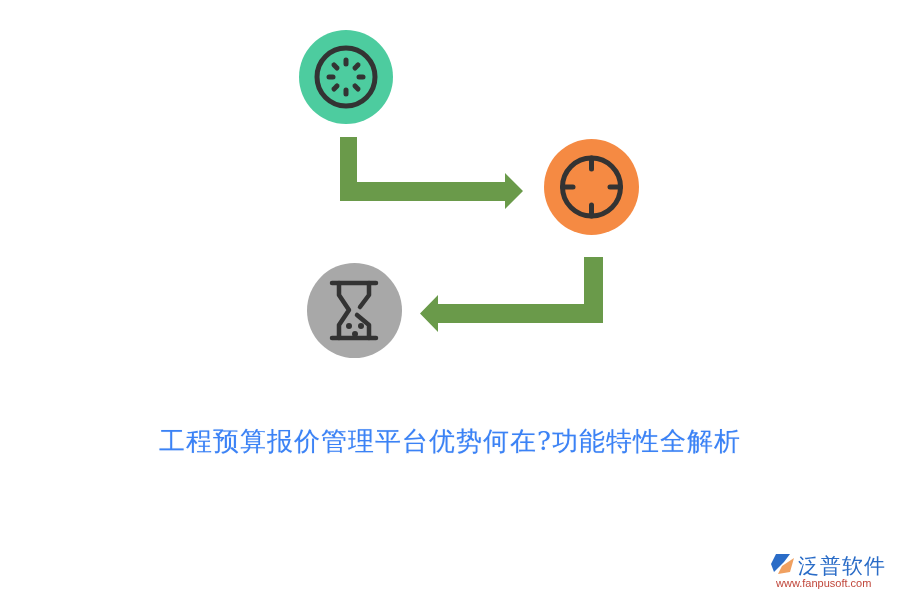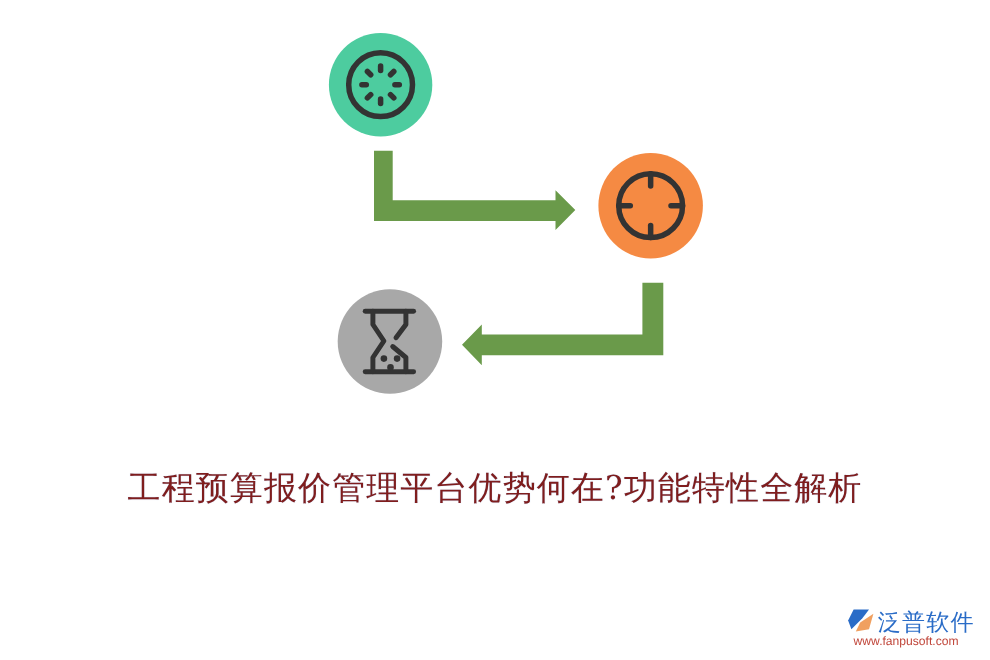--- a/index.html
+++ b/index.html
@@ -3,21 +3,21 @@
 <meta charset="utf-8">
 <style>
   html, body { margin:0; padding:0; background:#ffffff; }
   body { width:900px; height:600px; position:relative; overflow:hidden; font-family:"DejaVu Serif","Liberation Serif",serif; }
   .node { position:absolute; border-radius:50%; }
   .node svg { position:absolute; left:0; top:0; }
   #node-green { left:299px; top:30px; width:94px; height:94px; background:#4dcc9f; }
   #node-orange { left:544px; top:139px; width:95px; height:96px; background:#f58a43; }
   #node-gray { left:307px; top:263px; width:95px; height:95px; background:#a8a8a8; }
   .arrow { position:absolute; left:0; top:0; }
-  .title { position:absolute; left:0; width:900px; top:424px; text-align:center; font-size:30px; color:#7f1d1d; letter-spacing:1px; text-shadow:0 0 1px rgba(93,151,227,0.4); }
+  .title { position:absolute; left:0; width:900px; top:424px; text-align:center; font-size:26px; color:#3b82f6; letter-spacing:1px; text-shadow:0 0 1px rgba(93,151,227,0.4); }
   .logo { position:absolute; left:770px; top:552px; width:125px; height:40px; }
   .logo-name { position:absolute; left:28px; top:0; font-size:21px; color:#2a6cc7; font-family:"DejaVu Sans","Liberation Sans",sans-serif; letter-spacing:1px; }
   .logo-url { position:absolute; left:6px; top:25px; font-size:11px; color:#c0463a; font-family:Liberation Sans, sans-serif; }
 </style>
 </head>
 <body>
 
 <div class="node" id="node-green">
   <svg width="94" height="94" viewBox="0 0 94 94">
     <circle cx="47" cy="47" r="29" fill="none" stroke="#333" stroke-width="5"></circle>

